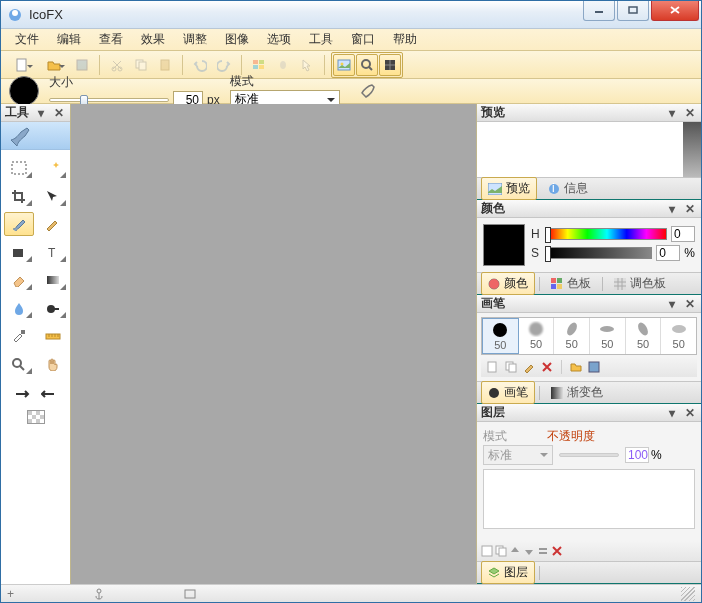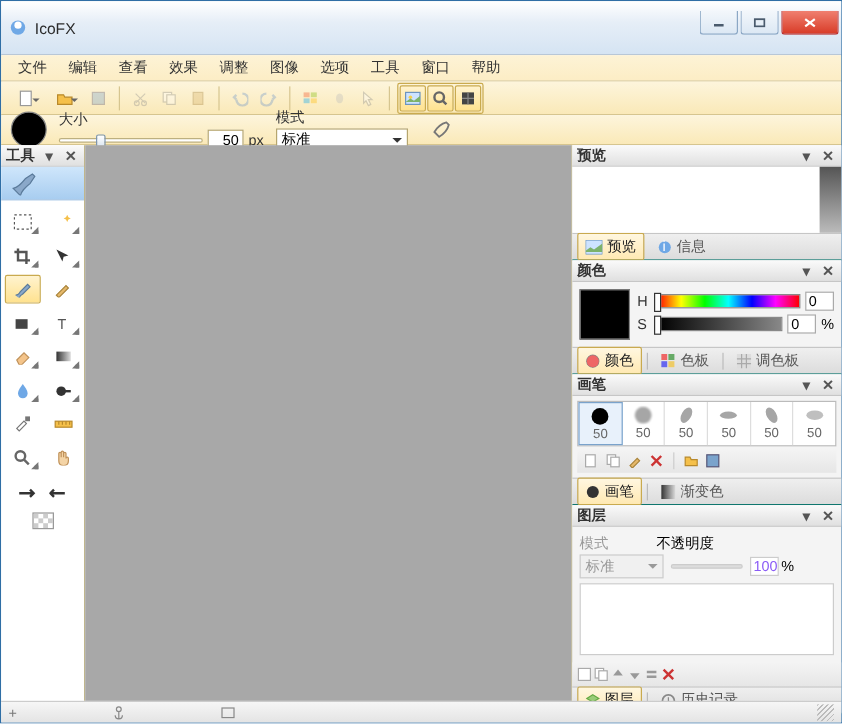--- a/index.html
+++ b/index.html
@@ -1,20 +1,20 @@
 <!DOCTYPE html>
 <html><head>
 <meta charset="utf-8">
 <style>
 * { box-sizing: border-box; margin: 0; padding: 0; font-family: "Microsoft YaHei", "Segoe UI", Tahoma, sans-serif; font-size: 12px; }
 body { background: #fff; }
 .window { width: 702px; height: 603px; border: 1px solid #2f6ea5; background: #fff; display: flex; flex-direction: column; }
 
 
-.titlebar { height: 45px; background: linear-gradient(#ffffff,#e6eef7 40%,#d5e4f3); display: flex; align-items: center; padding-left: 6px; border-bottom: 1px solid #b8c7d6; }
+.titlebar { height: 28px; background: linear-gradient(#ffffff,#e6eef7 40%,#d5e4f3); display: flex; align-items: center; padding-left: 6px; border-bottom: 1px solid #b8c7d6; }
 .titlebar .app-icon { width: 16px; height: 16px; margin-right: 6px; }
 .titlebar .title { flex: 1; color: #2b2b2b; font-size: 13px; }
 .winbtns { display: flex; height: 20px; margin-top: -8px; }
 .winbtn { width: 32px; height: 20px; border: 1px solid #8ba7c5; border-top: none; background: linear-gradient(#f3f7fb,#dce8f4); border-radius: 0 0 3px 3px; margin-right: 2px; display: flex; align-items: center; justify-content: center; }
 .winbtn.close { width: 48px; background: linear-gradient(#f08070,#d83c28); border-color: #b33; }
 .winbtn.close svg path { stroke: #fff; }
 .winbtn.max svg rect { stroke: #4a5b6d; }
 
 
 .menubar { height: 22px; background: linear-gradient(#fdf3d6,#fcedc5); border-bottom: 1px solid #d6c58f; display: flex; align-items: center; padding: 0 6px; gap: 2px; }
@@ -586,21 +586,21 @@
 
       <div class="panel" style="flex:1;display:flex;flex-direction:column;">
         <div class="panel-hdr">
           <span class="title">图层</span>
           <span class="ctl">▾</span>
           <span class="ctl">✕</span>
         </div>
         <div class="layer-body" style="flex:1;display:flex;flex-direction:column;">
           <div style="display:flex;gap:40px;">
             <span class="lab" style="color:#999">模式</span>
-            <span class="lab" style="color:#000000">不透明度</span>
+            <span class="lab" style="color:#c2410c">不透明度</span>
           </div>
           <div class="layer-opts">
             <div class="layer-combo">
                 <span>标准</span>
                 <span class="arrow"></span>
               </div>
             <div class="opacity-track"></div>
             <div class="valbox" style="border-color:#ccc;color:#8b5cf6">100</div>
             <span>%</span>
           </div>
@@ -641,27 +641,20 @@
         </div>
         <div class="tabstrip">
           <div class="tab sel">
               <svg width="12" height="12">
                 <path d="M6 1l5 3-5 3-5-3z" fill="#9c7" stroke="#6a4"></path>
                 <path d="M1 7l5 3 5-3" fill="none" stroke="#6a4"></path>
               </svg>
               <span>图层</span>
             </div>
           <span style="width:1px;height:14px;background:#bbb"></span>
-          <div class="tab">
-              <svg width="12" height="12">
-                <circle cx="6" cy="6" r="5" fill="none" stroke="#888" stroke-width="1.5"></circle>
-                <path d="M6 3v3l2 2" stroke="#888" fill="none"></path>
-              </svg>
-              <span>历史记录</span>
-            </div>
         </div>
       </div>
 
     </div>
   </div>
 
   <div class="statusbar">
     <span>+</span>
     <svg width="10" height="12">
         <path d="M5 1a2 2 0 1 1 0 4 2 2 0 0 1 0-4zM5 5v6M2 8c0 2 1 3 3 3s3-1 3-3" fill="none" stroke="#888"></path>

